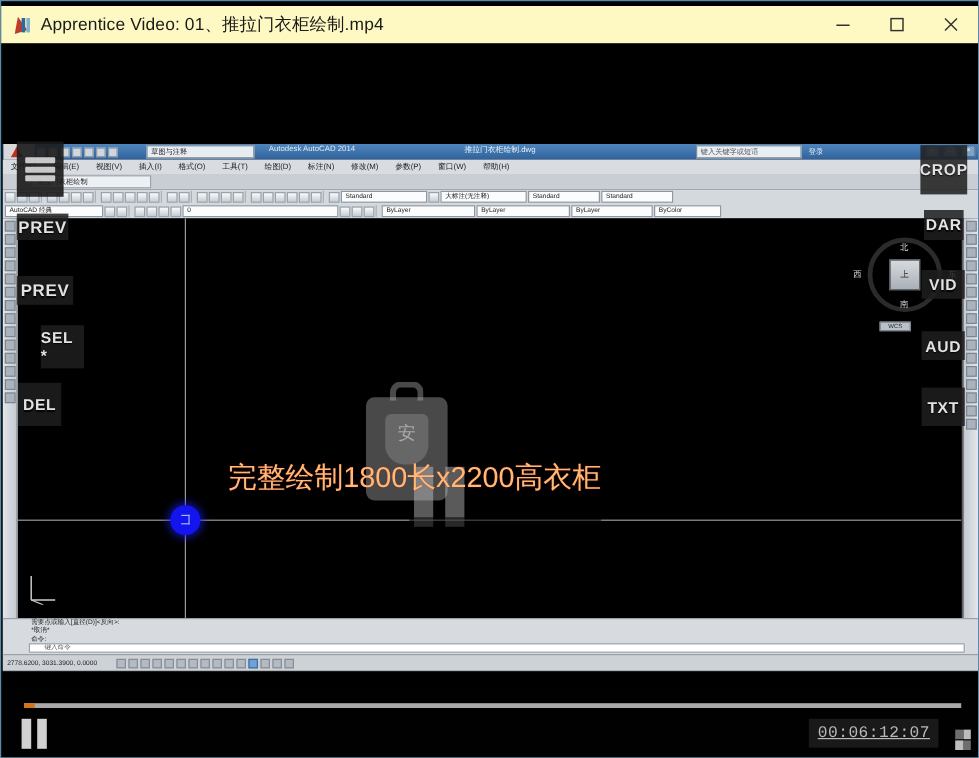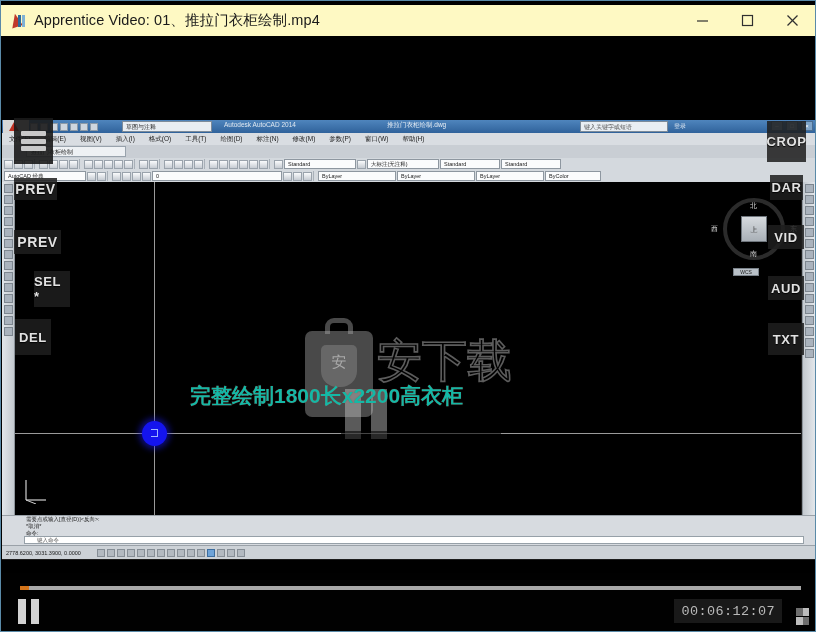--- a/index.html
+++ b/index.html
@@ -235,22 +235,22 @@
   .wm-url{
     position:absolute;left:74px;top:50px;font-size:28px;color:rgba(150,150,150,.5);
     white-space:nowrap;letter-spacing:1px;
   }
   .wm-bar{
     position:absolute;left:36px;top:106px;width:160px;height:17px;background:rgba(0,0,0,.55);
   }
 
   
   .redtext{
-    position:absolute;left:188px;top:325px;font-size:21px;color:#14b8a6;
-    white-space:nowrap;letter-spacing:0px;font-weight:700;
+    position:absolute;left:188px;top:325px;font-size:24px;color:#fdba74;
+    white-space:nowrap;letter-spacing:0px;font-weight:400;
     text-shadow:0 0 1px rgba(226,27,21,.6);
   }
 
   
   .ovbtn{
     position:absolute;background:rgba(30,30,30,.86);
     display:flex;align-items:center;justify-content:center;
     color:#e2e2e2;font-size:14px;font-weight:700;letter-spacing:.6px;
     font-family:"Liberation Sans", sans-serif;
     text-shadow:0 1px 1px rgba(0,0,0,.9);
@@ -281,21 +281,21 @@
   .pausebtn{
     position:absolute;left:16px;top:4px;width:22px;height:25px;display:flex;gap:5px;
   }
   .pausebtn i{display:block;width:8px;height:25px;background:#d2d2d2;}
   .timebox{
     position:absolute;top:4px;height:24px;background:#191919;
     color:#b9b9b9;font-family:"Liberation Mono", monospace;font-size:13.5px;
     display:flex;align-items:center;padding:0 7px;letter-spacing:.4px;box-sizing:border-box;
   }
   #time-current{left:49px;}
-  #time-total{right:33px;}
+  #time-total{right:33px;text-decoration:underline;}
   .grip{
     position:absolute;right:5px;bottom:3px;width:16px;height:18px;
   }
   .grip i{position:absolute;background:#9a9a9a;display:block;}
   .grip i.g1{left:2px;top:0px;width:7px;height:8px;background:#6e6e6e;}
   .grip i.g2{left:9px;top:0px;width:6px;height:8px;background:#bdbdbd;}
   .grip i.g3{left:2px;top:9px;width:7px;height:8px;background:#bdbdbd;}
   .grip i.g4{left:9px;top:9px;width:6px;height:8px;background:#6e6e6e;}
 </style>
 </head>
@@ -523,21 +523,20 @@
         <span class="sbi"></span>
       </div>
     </div>
 
     <div class="watermark">
       <span class="wm-bag"></span>
       <span class="wm-handle"></span>
       <span class="wm-shield">
         <span>安</span>
       </span>
-      <span class="wm-text">安下载</span>
       <span class="wm-pause">
           <i class="a"></i>
           <i class="b"></i>
         </span>
       <span class="wm-bar"></span>
     </div>
 
     <div class="redtext">完整绘制1800长x2200高衣柜</div>
 
     <div class="ovbtn" id="btn-menu">

